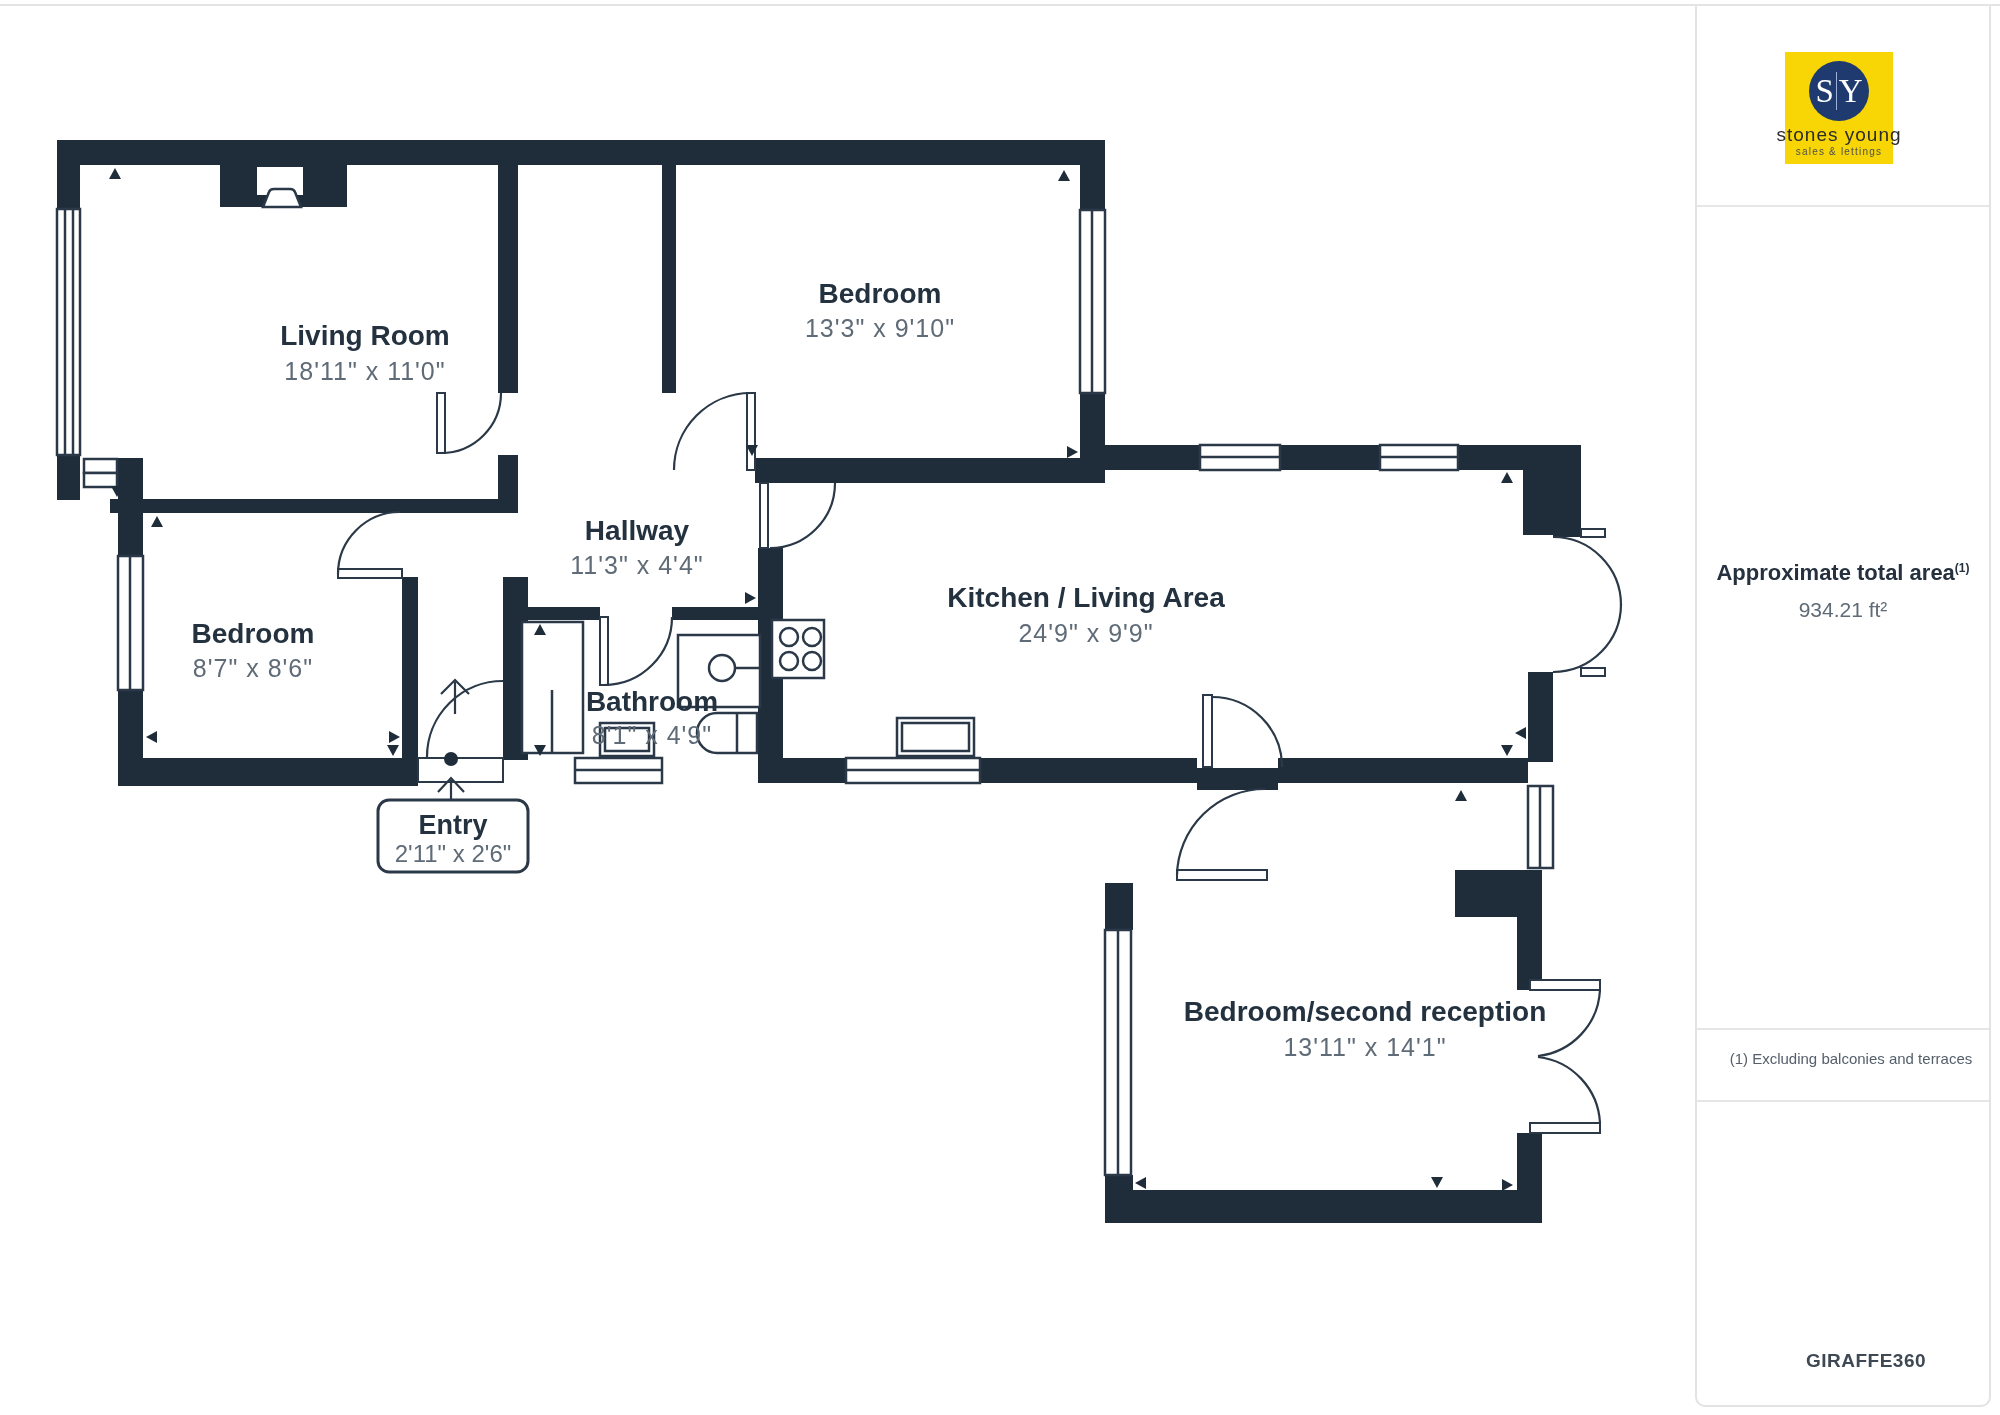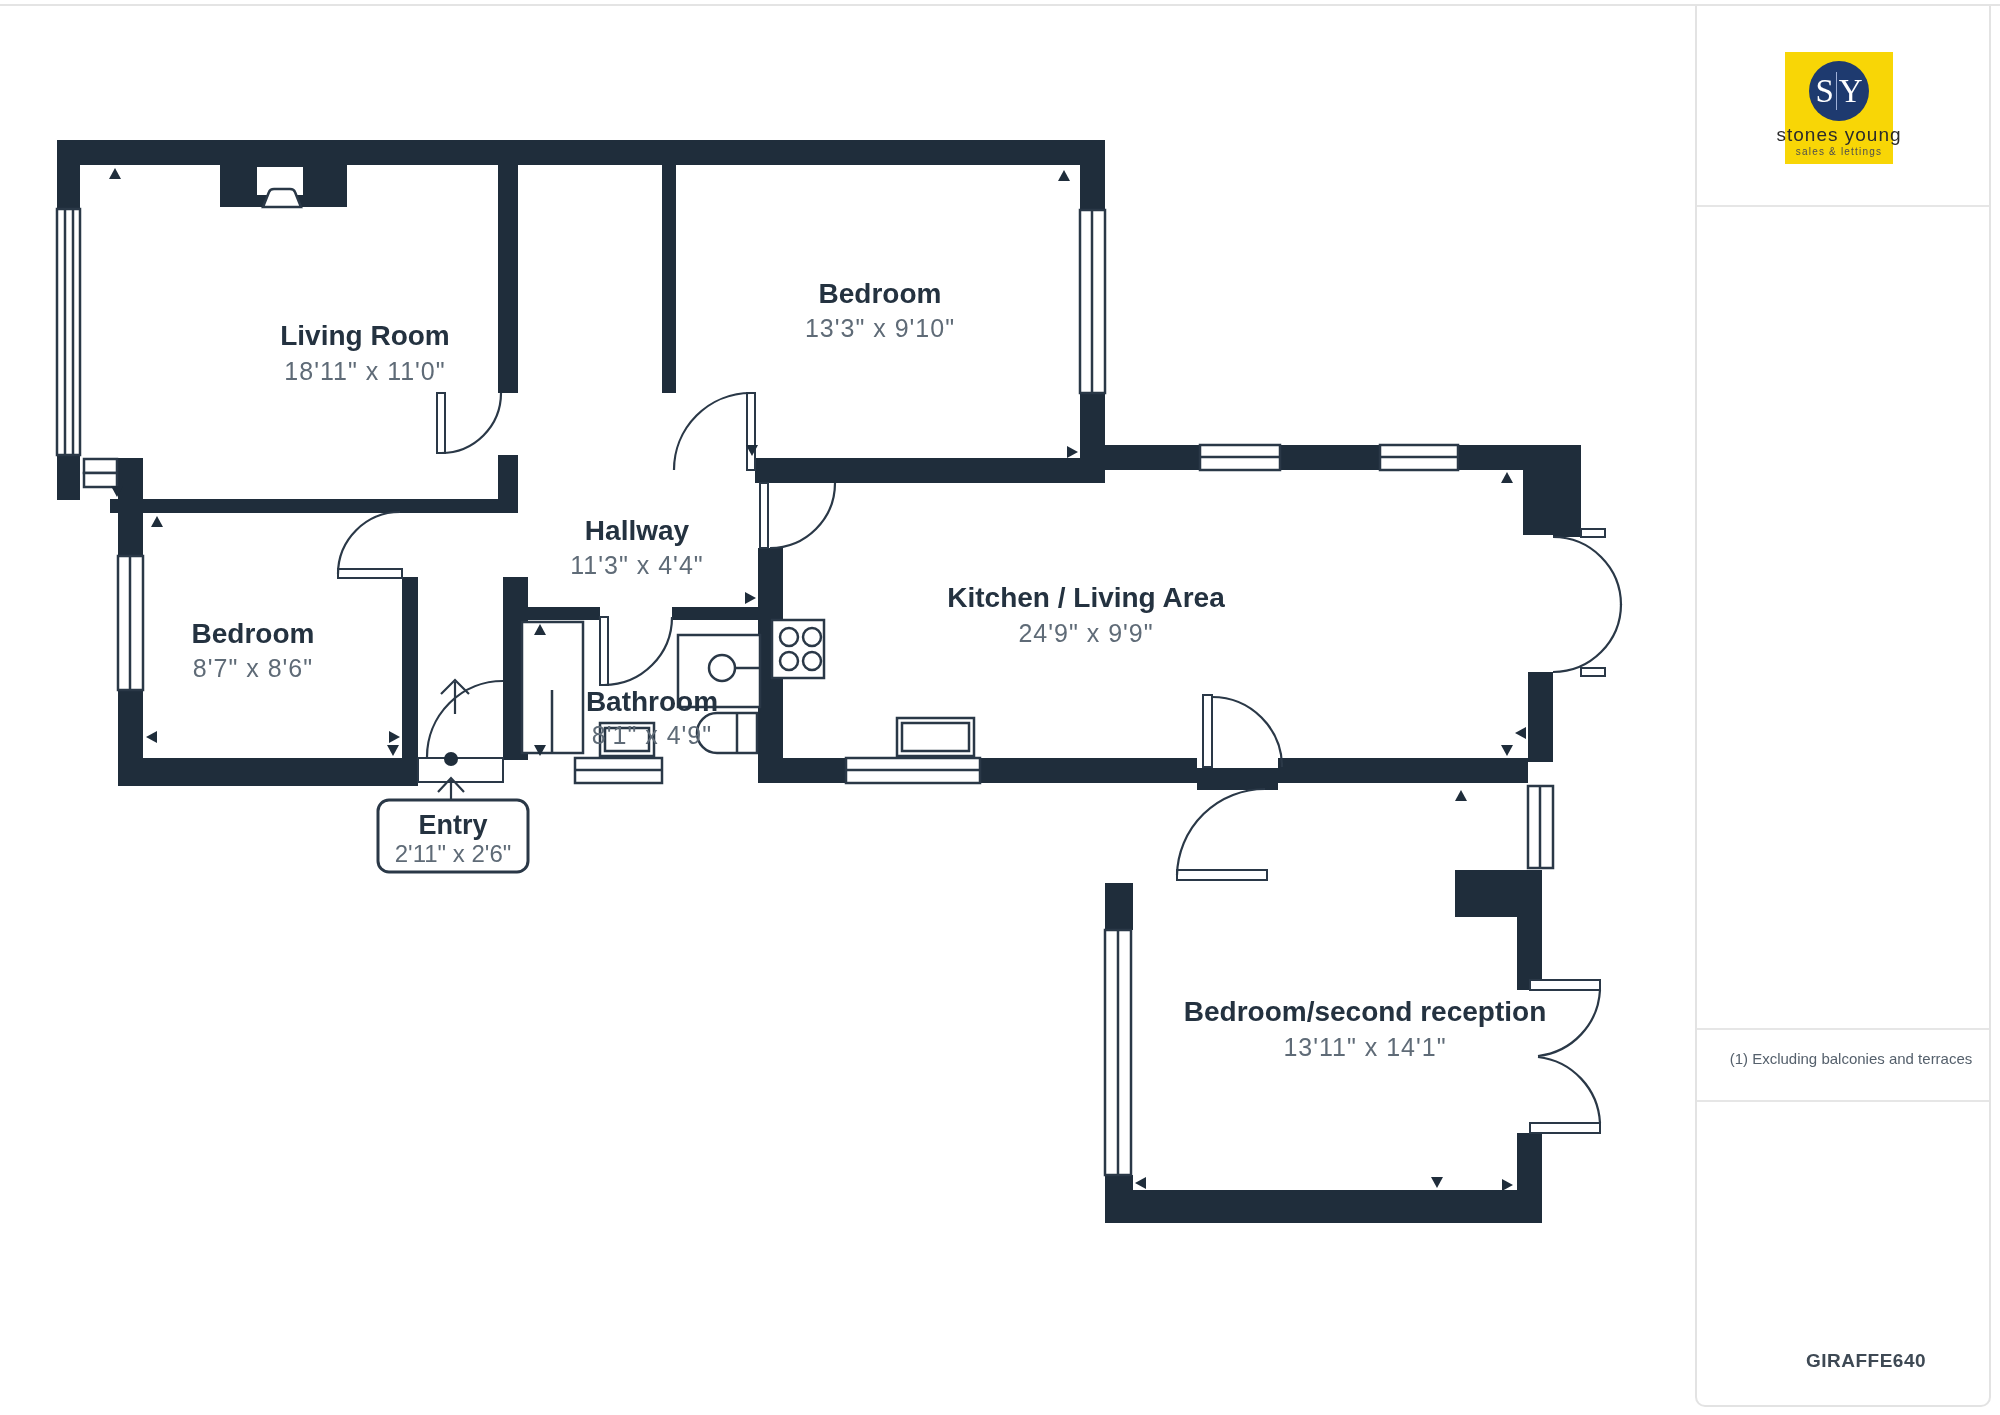--- a/index.html
+++ b/index.html
@@ -299,27 +299,33 @@
           <span class="logo-bar"></span>
           <span>Y</span>
         </span>
       </div>
       <div class="logo-name">stones young</div>
       <div class="logo-tag">sales &amp; lettings</div>
     </div>
 
     <div class="sb-divider" style="top:199px"></div>
 
+    <div class="area-block">
+      <div class="area-title">
+        <span>Approximate total area</span><sup>(1)</sup>
+      </div>
+      <div class="area-value">934.21 ft²</div>
+    </div>
 
     <div class="sb-divider" style="top:1022px"></div>
 
     <div class="footnote">(1) Excluding balconies and terraces</div>
 
     <div class="sb-divider" style="top:1094px"></div>
 
     <div class="disclaimer">
     </div>
 
     <div class="brand">
-      <span class="b1">GIRAFFE</span><span class="b2">640</span>
+      <span class="b1">GIRAFFE</span><span class="b2">360</span>
     </div>
   </div>
 </div>
 
 </body></html>

